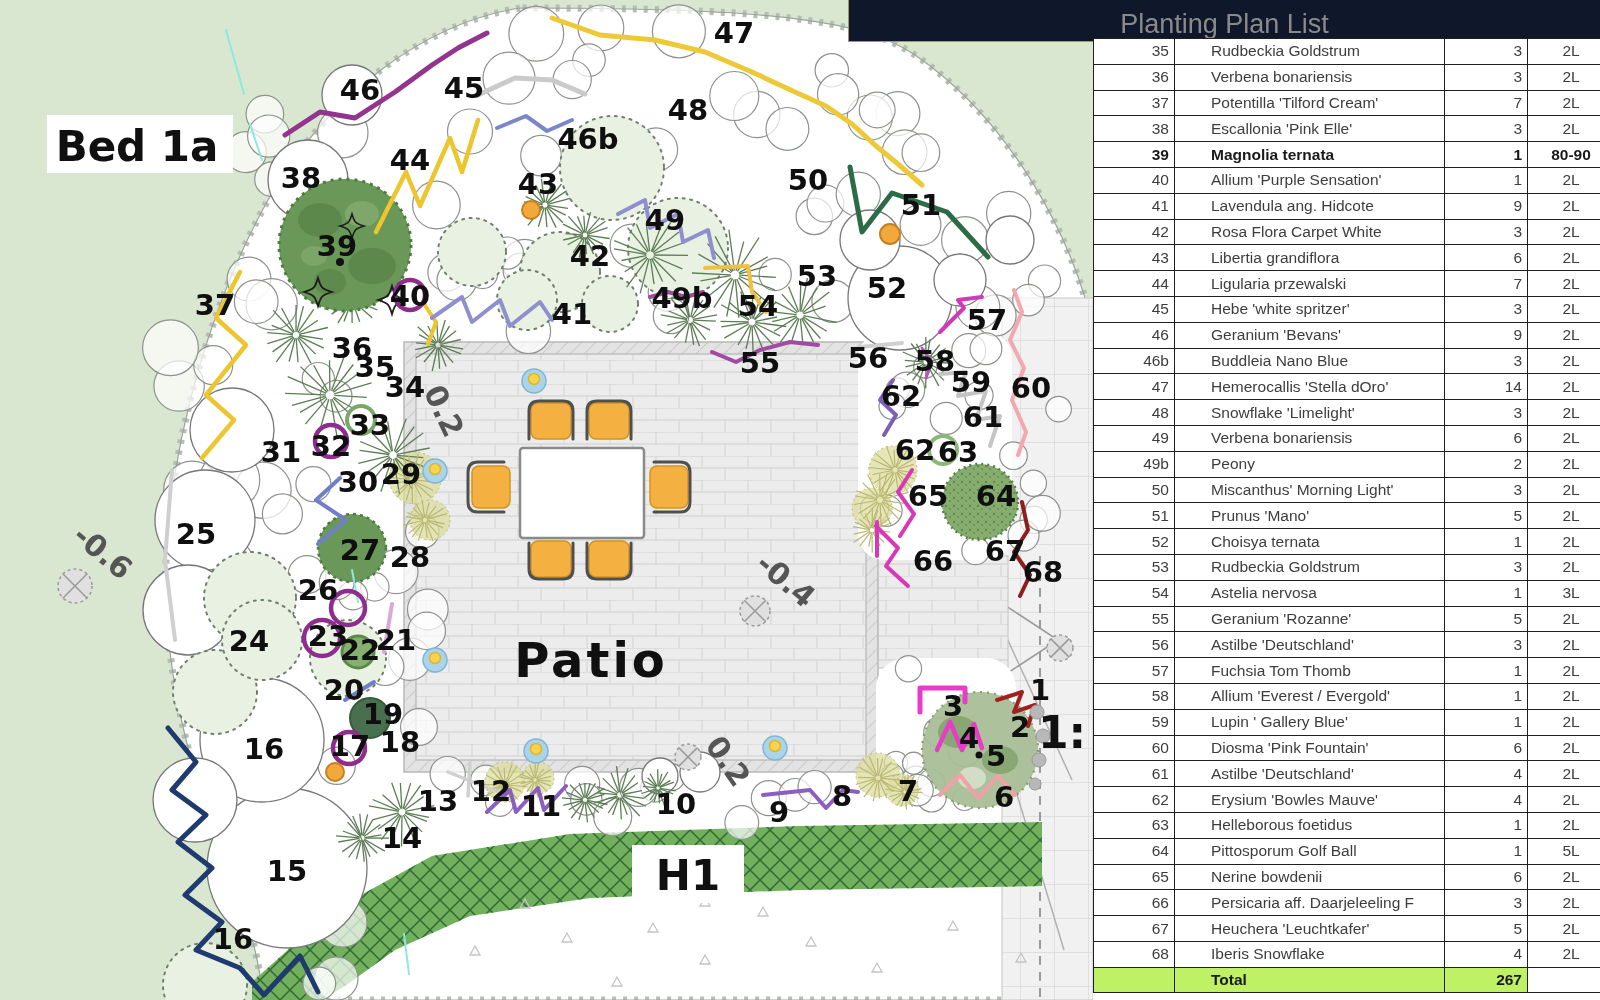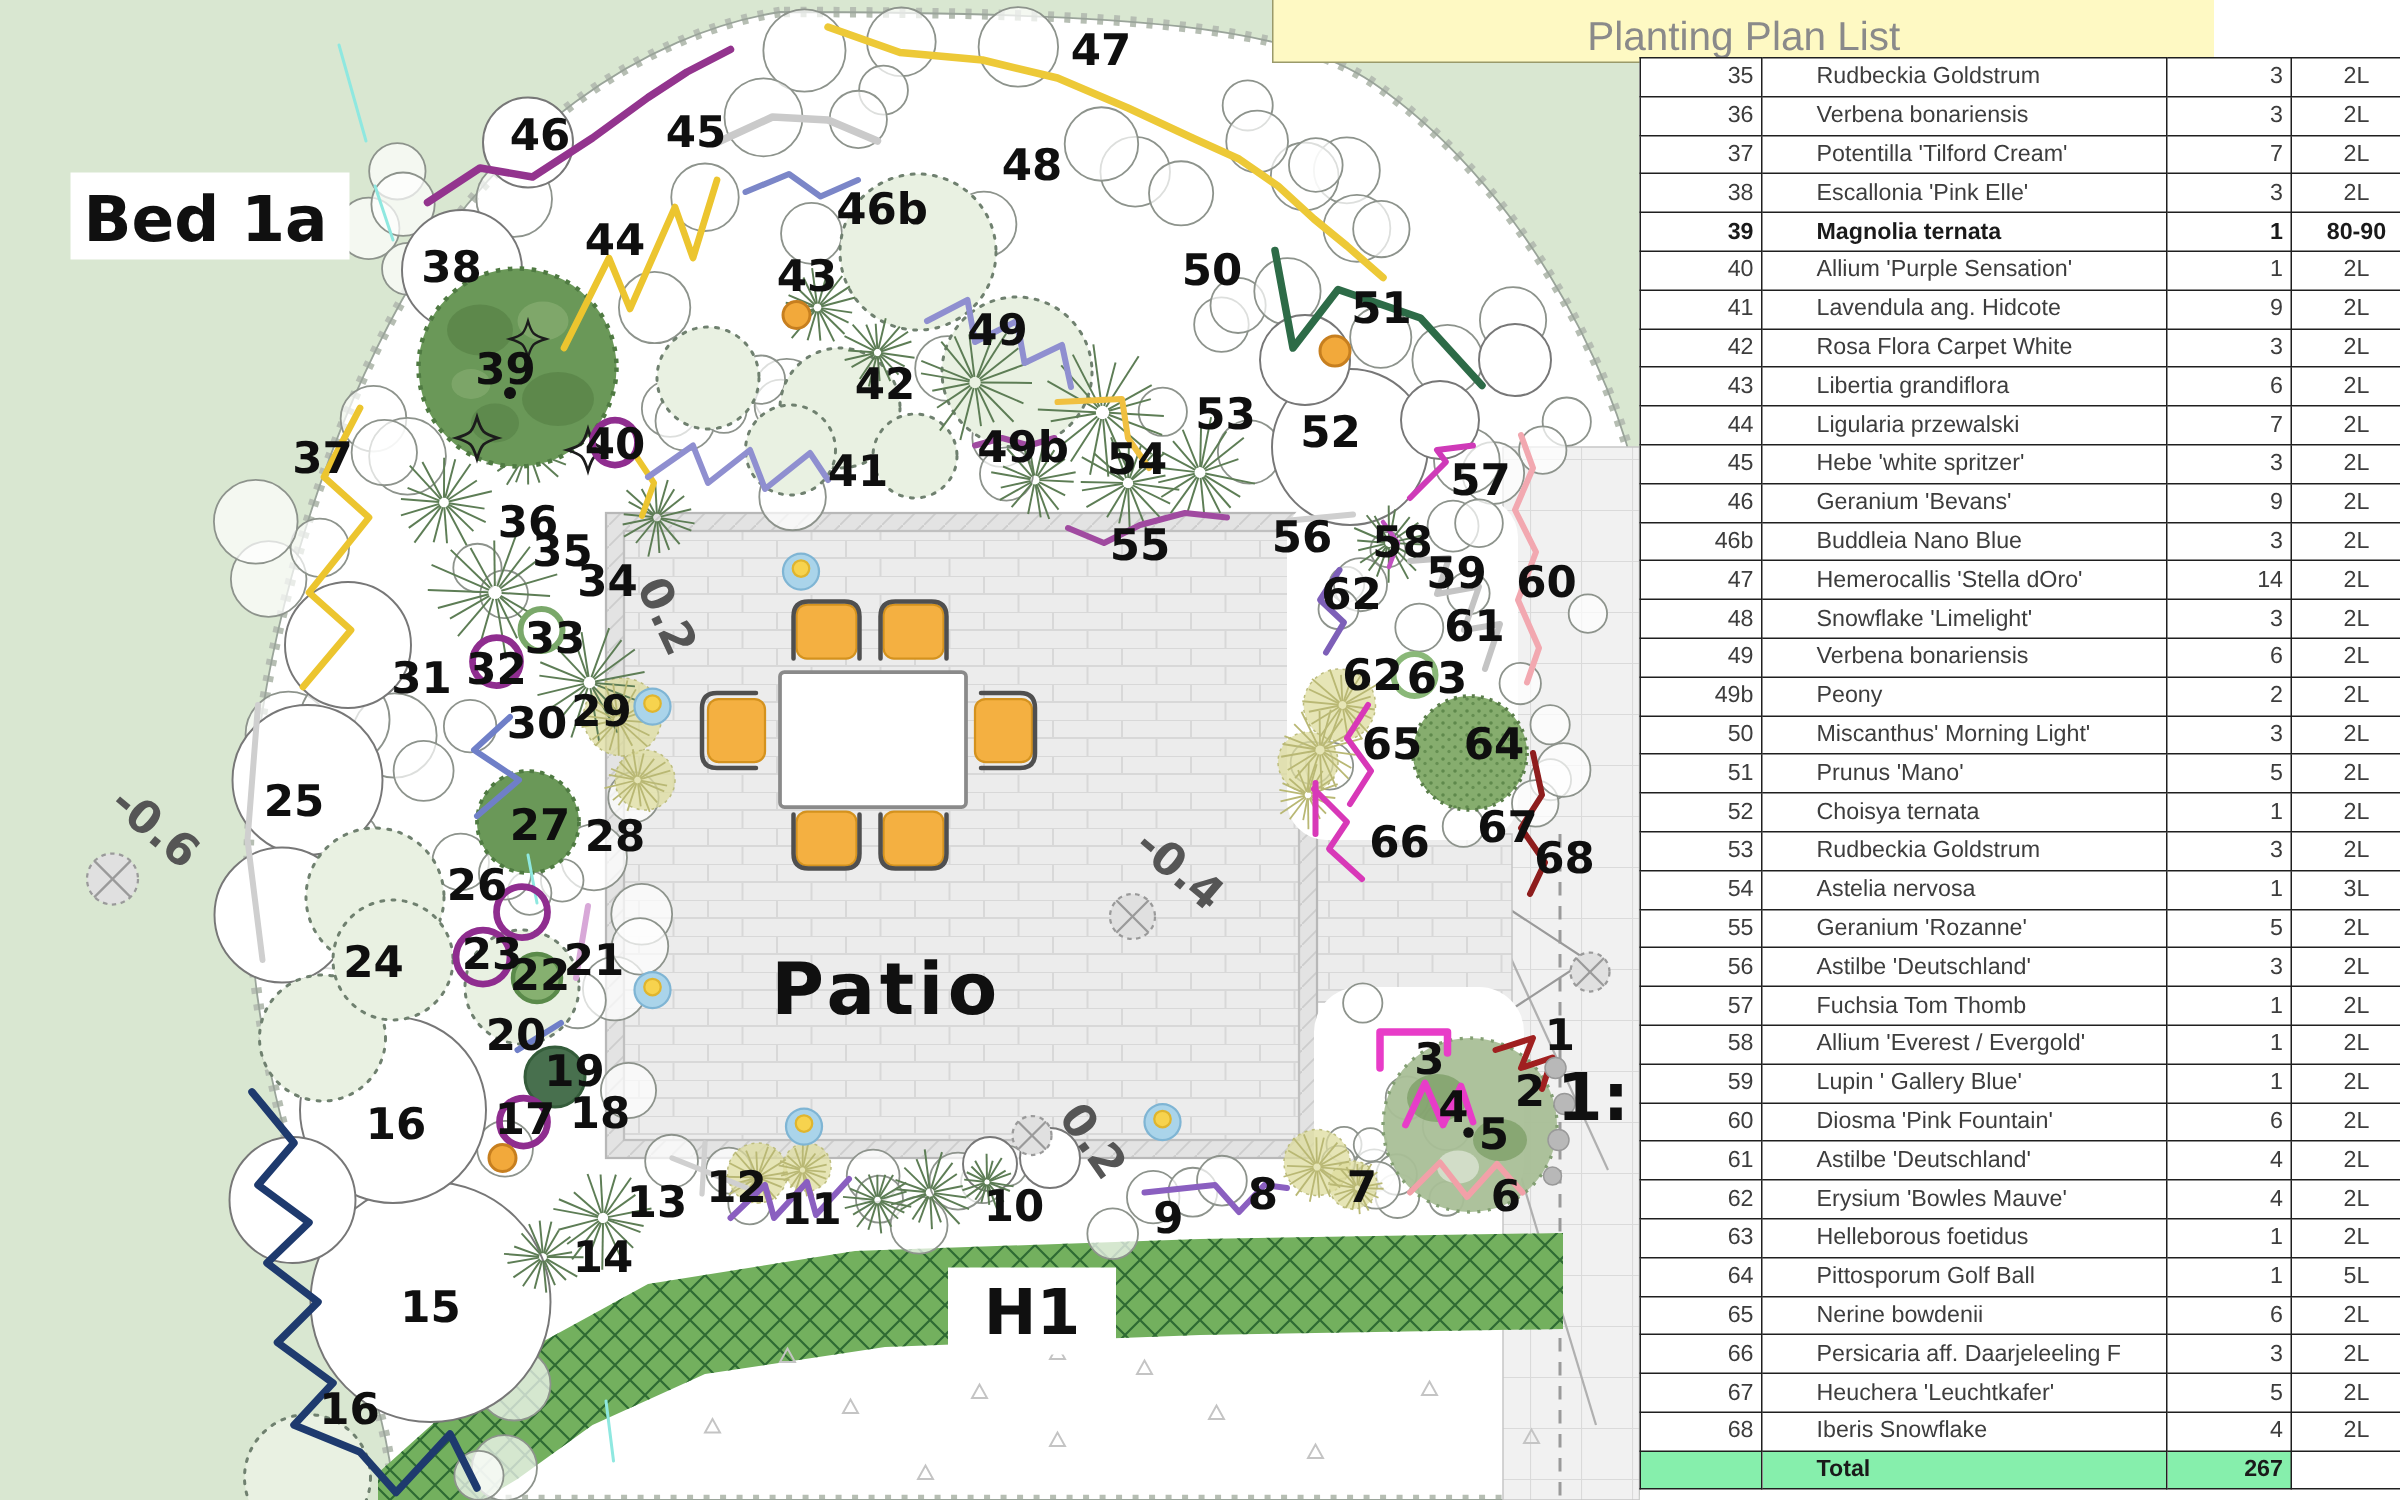--- a/index.html
+++ b/index.html
@@ -1,33 +1,33 @@
 <!DOCTYPE html>
 <html><head>
 <meta charset="utf-8">
 <style>
   html,body{margin:0;padding:0;}
   body{width:1600px;height:1000px;position:relative;background:#ffffff;overflow:hidden;
        font-family:"DejaVu Sans","Liberation Sans",sans-serif;}
   #plan-wrap{position:absolute;left:0;top:0;width:1093px;height:1000px;}
-  #list-header{position:absolute;left:848px;top:0;width:628px;height:42px;background:#fef9c3;
+  #list-header{position:absolute;left:848px;top:0;width:752px;height:42px;background:#0f172a;
        border-left:1px solid #9a9a6a;border-bottom:1px solid #9a9a6a;display:flex;
        align-items:flex-end;justify-content:center;box-sizing:border-box;text-align:center;}
   #list-header .title{font-family:"Liberation Sans",sans-serif;font-size:27px;color:#8a8a8a;
        line-height:1.1;padding-bottom:1px;}
   #plant-table{position:absolute;left:1093px;top:38px;width:482px;border-collapse:collapse;
        table-layout:fixed;background:#ffffff;font-family:"Liberation Sans",sans-serif;}
   #plant-table td{border:1.4px solid #1f1f1f;font-size:15.5px;color:#3d3d3d;
        padding:1px 5px;height:22.8px;line-height:1.15;white-space:nowrap;overflow:hidden;}
   #plant-table td.c-no{width:70px;text-align:right;}
   #plant-table td.c-name{width:228px;text-align:left;padding-left:36px;}
   #plant-table td.c-qty{width:72px;text-align:right;}
   #plant-table td.c-size{width:76px;text-align:center;}
   #plant-table tr.bold td{font-weight:bold;color:#1a1a1a;}
-  #plant-table tr.total td{background:#86efac;font-weight:bold;color:#1a1a1a;}
+  #plant-table tr.total td{background:#bef264;font-weight:bold;color:#1a1a1a;}
   #plant-table tr.total td.c-size{background:#ffffff;}
   text.num{font-family:"DejaVu Sans",sans-serif;font-weight:bold;fill:#0f0f0f;}
   text.big{font-family:"DejaVu Sans",sans-serif;font-weight:bold;fill:#101010;}
   text.lvl{font-family:"DejaVu Sans",sans-serif;font-weight:600;fill:#555555;}
 </style>
 </head>
 <body>
 
 <div id="plan-wrap">
 <svg id="plan" viewBox="0 0 1093 1000" width="1093" height="1000">

